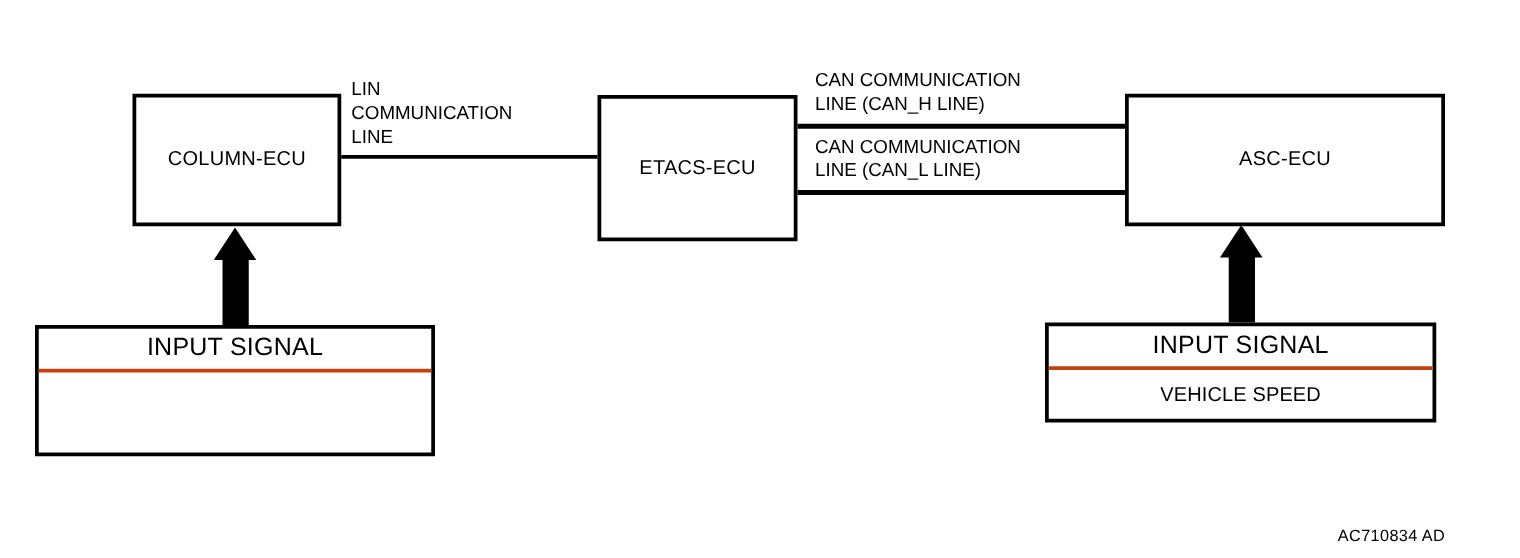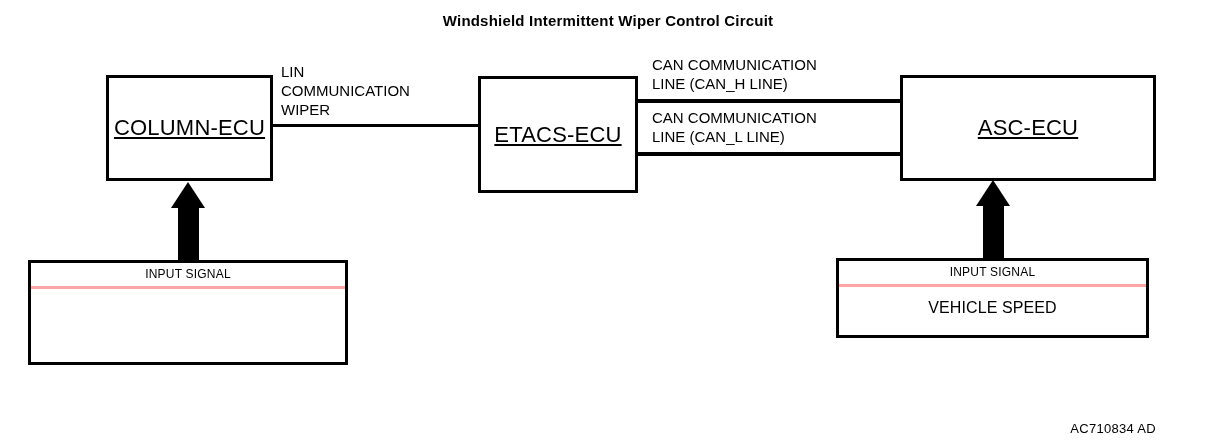--- a/index.html
+++ b/index.html
@@ -29,24 +29,23 @@
     letter-spacing: 0.2px;
   }
   .ecu-box {
     position: absolute;
     box-sizing: border-box;
     border: 3px solid #000;
     background: #fff;
     display: flex;
     align-items: center;
     justify-content: center;
-    font-size: 22px;
+    font-size: 16px;
     letter-spacing: 0.2px;
     z-index: 3;
-    text-decoration: underline;
   }
   #box-column  { left: 106px; top: 75px;  width: 167px; height: 106px; }
   #box-etacs   { left: 478px; top: 76px;  width: 160px; height: 117px; }
   #box-asc     { left: 900px; top: 75px;  width: 256px; height: 106px; text-align: right; }
 
   .wire {
     position: absolute;
     background: #000;
     z-index: 1;
   }
@@ -91,23 +90,23 @@
     box-sizing: border-box;
     border: 3px solid #000;
     background: #fff;
     z-index: 3;
   }
   #input-box-left  { left: 28px;  top: 260px; width: 320px; height: 105px; }
   #input-box-right { left: 836px; top: 258px; width: 313px; height: 80px; }
 
   .input-header {
     box-sizing: border-box;
-    border-bottom: 3px solid #fca5a5;
+    border-bottom: 3px solid #c2410c;
     text-align: center;
-    font-size: 12px;
+    font-size: 20px;
     padding: 4px 0 5px 0;
     letter-spacing: 0.2px;
   }
   .input-body {
     box-sizing: border-box;
     font-size: 16px;
     line-height: 20px;
     white-space: pre-line;
     letter-spacing: 0.1px;
   }
@@ -121,29 +120,28 @@
     font-size: 13px;
     font-weight: normal;
     letter-spacing: 0.3px;
   }
 </style>
 </head>
 <body>
 
 <div id="canvas">
 
-  <div class="title">Windshield Intermittent Wiper Control Circuit</div>
 
   <div class="wire" id="wire-lin"></div>
   <div class="wire" id="wire-canh"></div>
   <div class="wire" id="wire-canl"></div>
 
   <div class="line-label" id="label-lin">LIN
 COMMUNICATION
-WIPER</div>
+LINE</div>
   <div class="line-label" id="label-canh">CAN COMMUNICATION
 LINE (CAN_H LINE)</div>
   <div class="line-label" id="label-canl">CAN COMMUNICATION
 LINE (CAN_L LINE)</div>
 
   <div class="ecu-box" id="box-column">
     <span>COLUMN-ECU</span>
   </div>
   <div class="ecu-box" id="box-etacs">
     <span>ETACS-ECU</span>

